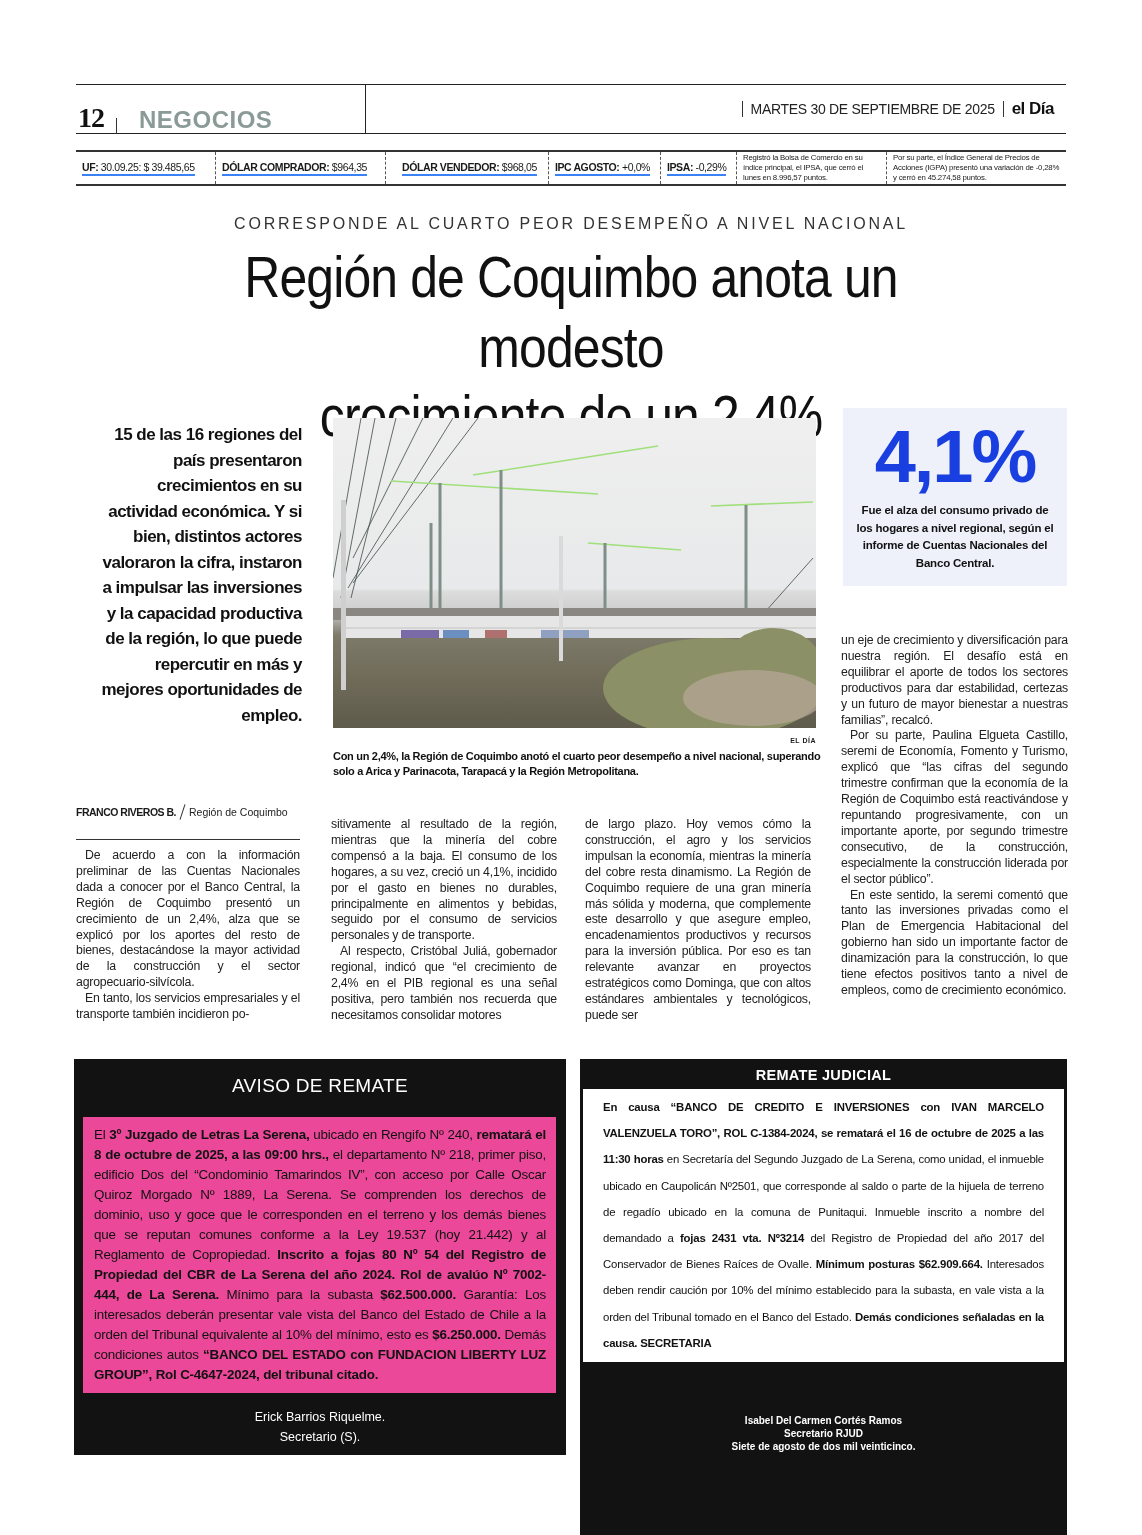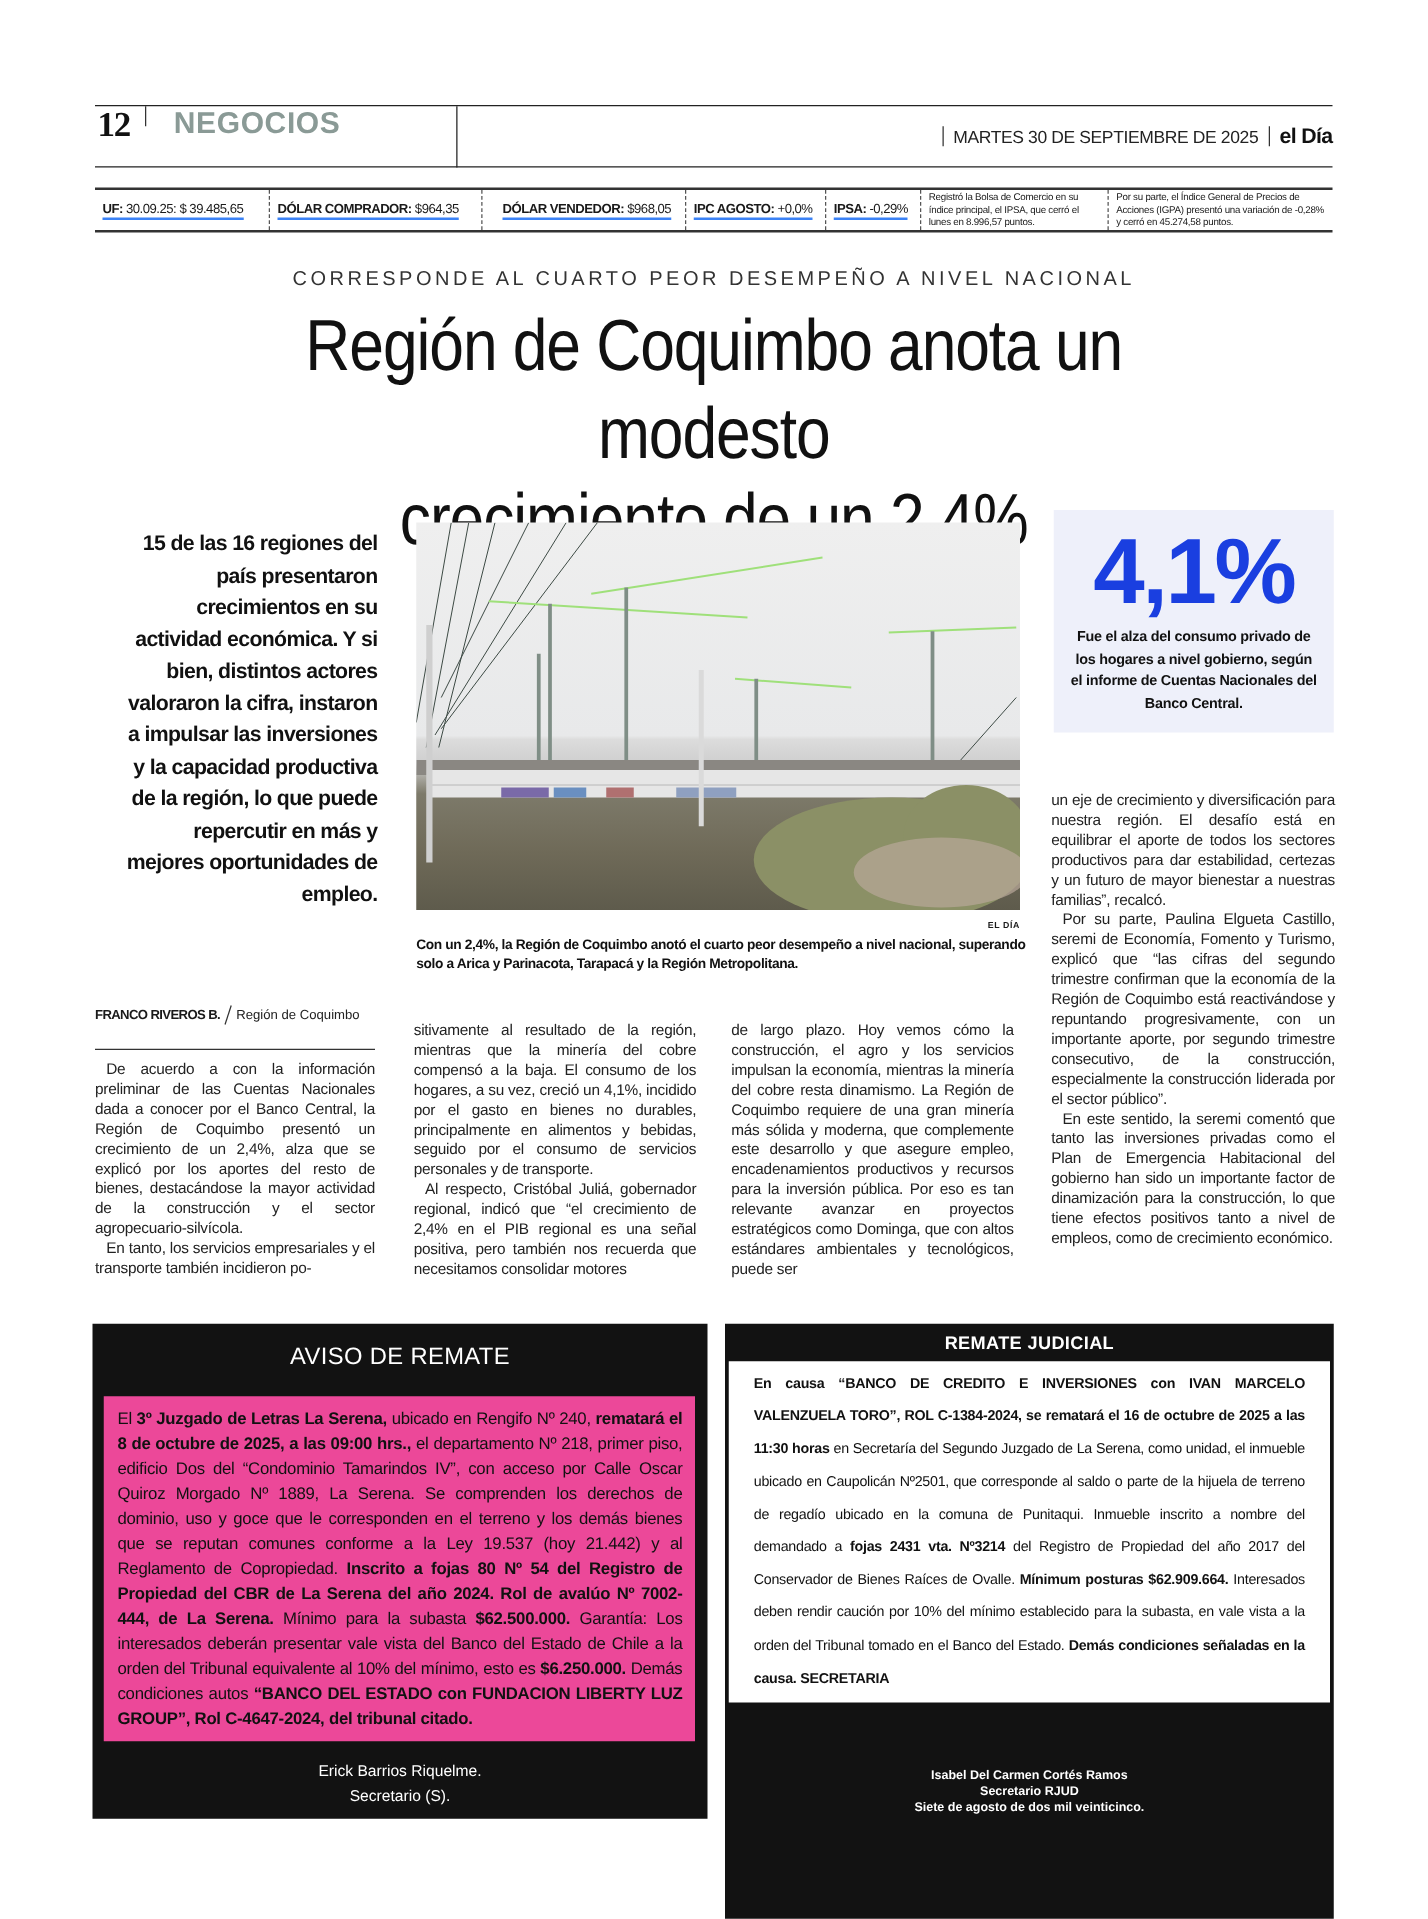--- a/index.html
+++ b/index.html
@@ -1,25 +1,25 @@
 <!DOCTYPE html>
 <html><head>
   <meta charset="utf-8">
   <style>
     * { box-sizing: border-box; margin: 0; padding: 0; }
     html, body { width: 1142px; height: 1535px; background: #ffffff; }
     body { position: relative; font-family: "Liberation Sans", sans-serif; color: #1a1a1a; overflow: hidden; }
 
     
     .header { position: absolute; left: 76px; top: 84px; width: 990px; height: 50px; border-top: 1px solid #222; border-bottom: 1.5px solid #222; }
-    .hdr-left { position: absolute; left: 0; top: 0; width: 290px; height: 49px; border-right: 1px solid #222; display: flex; align-items: flex-start; }
+    .hdr-left { position: absolute; left: 0; top: 0; width: 290px; height: 49px; border-right: 1px solid #222; display: flex; align-items: flex-end; }
     .page-num { font-family: "Liberation Serif", serif; font-size: 28px; font-weight: bold; color: #111; margin-left: 2px; letter-spacing: -1px; }
     .sep-bar { width: 1px; height: 16px; background: #333; margin: 0 22px 0 12px; }
     .section-name { font-family: "Liberation Sans", sans-serif; font-weight: bold; font-size: 24px; color: #8a9a96; letter-spacing: 0.5px; }
-    .hdr-right { position: absolute; right: 0; top: 14px; display: flex; align-items: center; }
+    .hdr-right { position: absolute; right: 12px; top: 14px; display: flex; align-items: center; }
     .hdr-right .vbar { width: 1px; height: 16px; background: #333; margin: 0 8px; }
     .date { font-size: 14px; color: #222; letter-spacing: -0.3px; }
     .logo { font-weight: bold; font-size: 17px; color: #111; letter-spacing: -0.5px; }
 
     
     .indicators { position: absolute; left: 76px; top: 150px; width: 990px; height: 36px; border-top: 2px solid #333; border-bottom: 2px solid #333; display: flex; }
     .ind { display: flex; align-items: center; padding: 0 6px; border-right: 1px dashed #555; font-size: 10.5px; letter-spacing: -0.4px; white-space: nowrap; }
     .ind span.u { border-bottom: 2px solid #3b82f6; padding-bottom: 1px; }
     .ind b { font-weight: bold; }
     .ind.note { font-size: 7.8px; line-height: 1.25; white-space: normal; letter-spacing: -0.2px; border-right: 1px dashed #555; }
@@ -157,21 +157,21 @@
     <g fill="#b9a89a" opacity="0.7">
       <ellipse cx="420" cy="280" rx="70" ry="28"></ellipse>
     </g>
   </svg>
 </div>
 <div class="credit">EL DÍA</div>
 <div class="caption">Con un 2,4%, la Región de Coquimbo anotó el cuarto peor desempeño a nivel nacional, superando solo a Arica y Parinacota, Tarapacá y la Región Metropolitana.</div>
 
 <div class="highlight">
   <div class="big-num">4,1%</div>
-  <div class="hl-text">Fue el alza del consumo privado de los hogares a nivel gobierno, según el informe de Cuentas Nacionales del Banco Central.</div>
+  <div class="hl-text">Fue el alza del consumo privado de los hogares a nivel regional, según el informe de Cuentas Nacionales del Banco Central.</div>
 </div>
 
 <div class="byline">
   <span class="author">FRANCO RIVEROS B.</span>
   <span class="slash"></span>
   <span class="loc">Región de Coquimbo</span>
 </div>
 
 <div class="col c1">
   <p>De acuerdo a con la información preliminar de las Cuentas Nacionales dada a  conocer por el Banco Central, la Región de Coquimbo presentó un crecimiento de un 2,4%, alza que se explicó por los aportes del resto de bienes, destacándose la mayor actividad de la construcción y el sector agropecuario-silvícola.</p>

